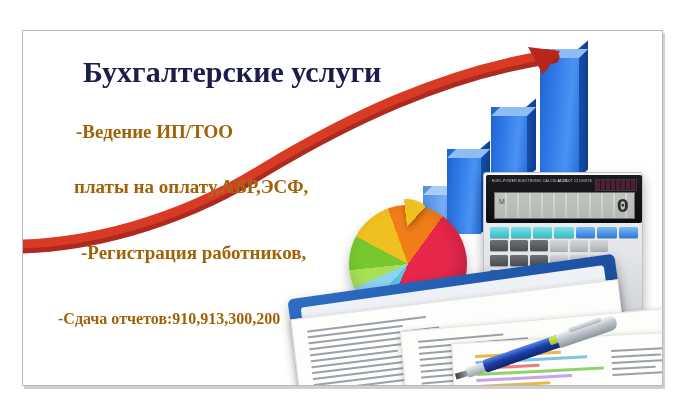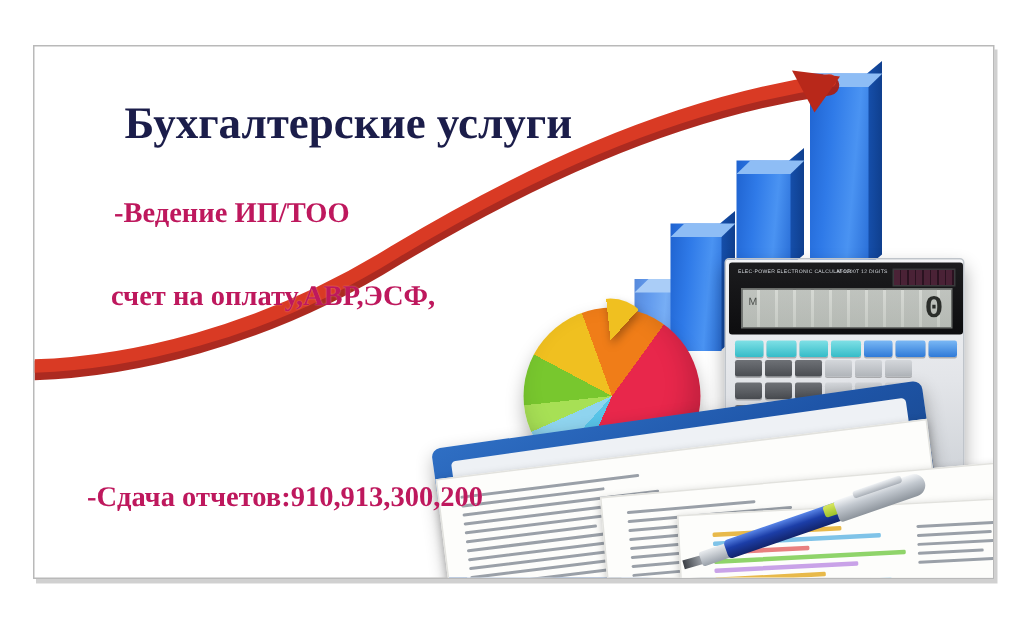--- a/index.html
+++ b/index.html
@@ -188,43 +188,43 @@
     background:linear-gradient(180deg,#eef1f4,#a8aeb6);
     border-radius:2px;
   }
   .pen-btn{
     position:absolute;left:96px;top:2px;width:12px;height:8px;
     background:linear-gradient(180deg,#d9e860,#9cc02a);
     border-radius:2px;
   }
 
   
-  .copy{position:absolute;left:0;top:15px;width:639px;height:354px;}
+  .copy{position:absolute;left:0;top:4px;width:639px;height:354px;}
   .title{
     position:absolute;left:60px;top:20px;
     font-family:"Liberation Serif", serif;
     font-weight:bold;font-size:30px;line-height:34px;
     color:#1b1d4a;
     white-space:nowrap;
   }
   .line{
     position:absolute;
     font-family:"Liberation Serif", serif;
     font-weight:bold;
-    color:#be185d;
+    color:#a16207;
     white-space:nowrap;
     text-shadow:0 0 1px rgba(255,255,255,.45);
   }
   #l1{left:53px;top:86px;font-size:19px;}
   #l2{left:48px;top:111px;font-size:19px;}
   #l3{left:51px;top:141px;font-size:19px;}
   #l4{left:51px;top:178px;font-size:19px;}
   #l5{left:58px;top:207px;font-size:19px;}
   #l6{left:56px;top:244px;font-size:19px;}
-  #l7{left:35px;top:275px;font-size:19px;}
+  #l7{left:35px;top:275px;font-size:16px;}
   #l8{left:33px;top:307px;font-size:19px;}
 </style>
 </head>
 <body>
 
 <div id="canvas">
 
   <div class="frame"></div>
 
   <div class="art">
@@ -384,18 +384,19 @@
       <div class="pen-grip"></div>
       <div class="pen-barrel"></div>
       <div class="pen-btn"></div>
       <div class="pen-cap"></div>
       <div class="pen-clip"></div>
     </div>
 
     <div class="copy">
       <div class="title">Бухгалтерские услуги</div>
       <div class="line" id="l1">-Ведение ИП/ТОО</div>
-      <div class="line" id="l3">счет на оплату,АВР,ЭСФ,</div>
+      <div class="line" id="l3">платы на оплату,АВР,ЭСФ,</div>
+      <div class="line" id="l5">-Регистрация работников,</div>
       <div class="line" id="l7">-Сдача отчетов:910,913,300,200</div>
     </div>
 
   </div>
 </div>
 
 </body></html>

